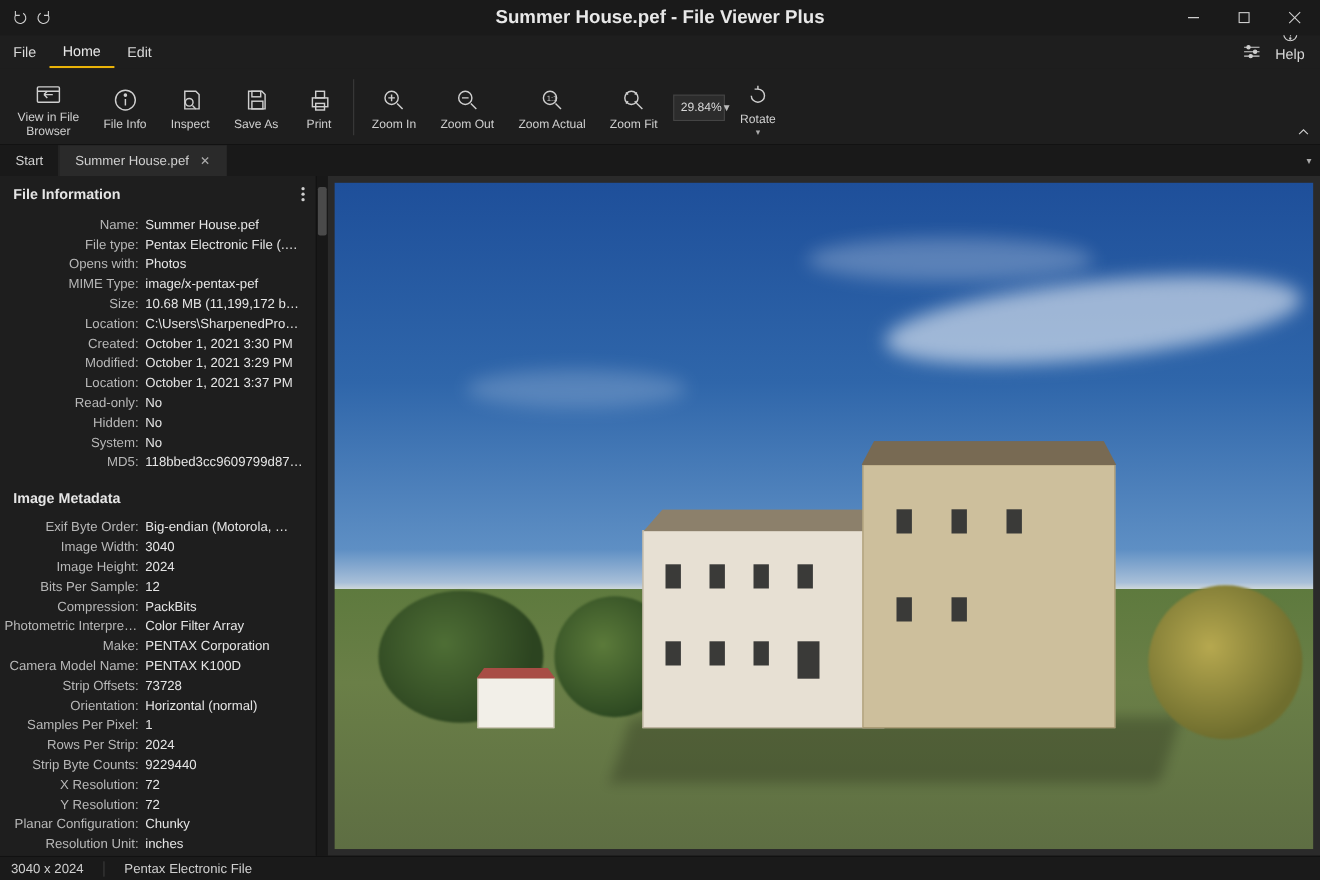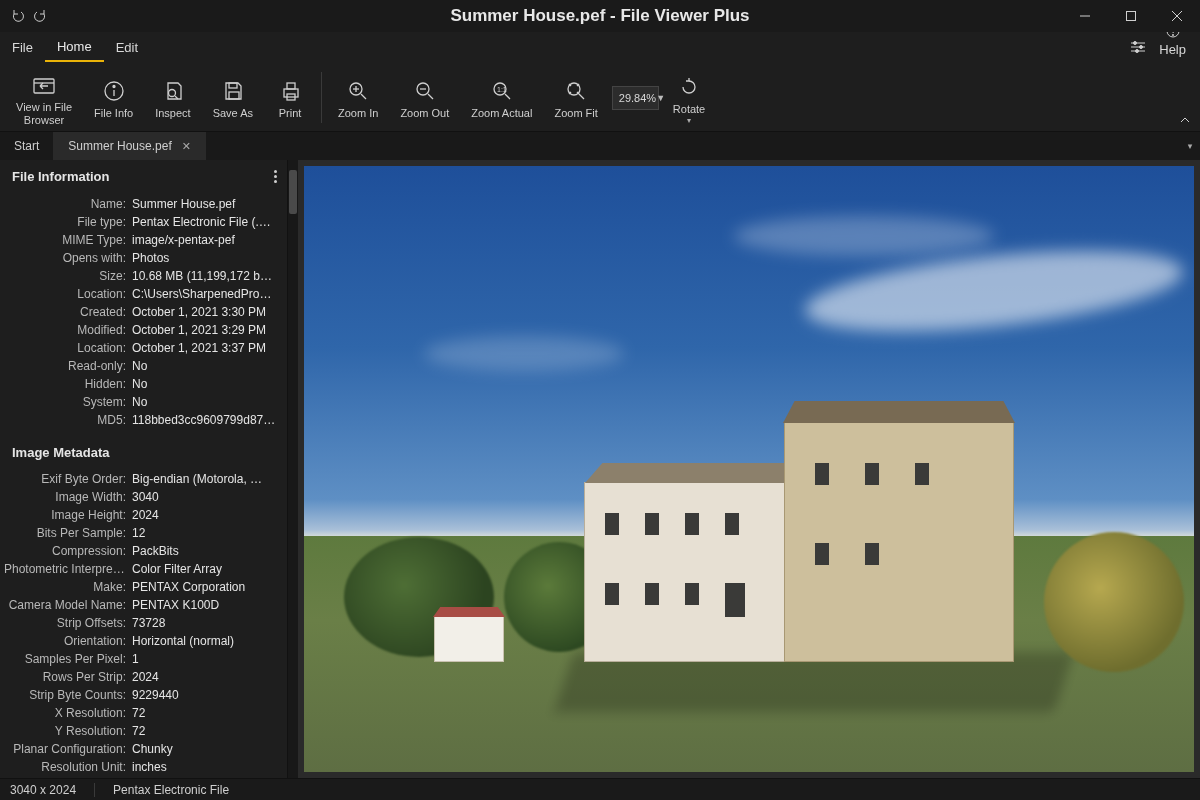--- a/index.html
+++ b/index.html
@@ -298,26 +298,26 @@
         <div class="panel-body" id="fileinfo-body">
             <div class="kv">
               <div class="k">Name:</div>
               <div class="v">Summer House.pef</div>
             </div>
             <div class="kv">
               <div class="k">File type:</div>
               <div class="v">Pentax Electronic File (.pef)</div>
             </div>
             <div class="kv">
+              <div class="k">Opens with:</div>
+              <div class="v">Photos</div>
+            </div>
+            <div class="kv">
               <div class="k">MIME Type:</div>
               <div class="v">image/x-pentax-pef</div>
-            </div>
-            <div class="kv">
-              <div class="k">Opens with:</div>
-              <div class="v">Photos</div>
             </div>
             <div class="kv">
               <div class="k">Size:</div>
               <div class="v">10.68 MB (11,199,172 bytes)</div>
             </div>
             <div class="kv">
               <div class="k">Location:</div>
               <div class="v">C:\Users\SharpenedProduction…</div>
             </div>
             <div class="kv">

